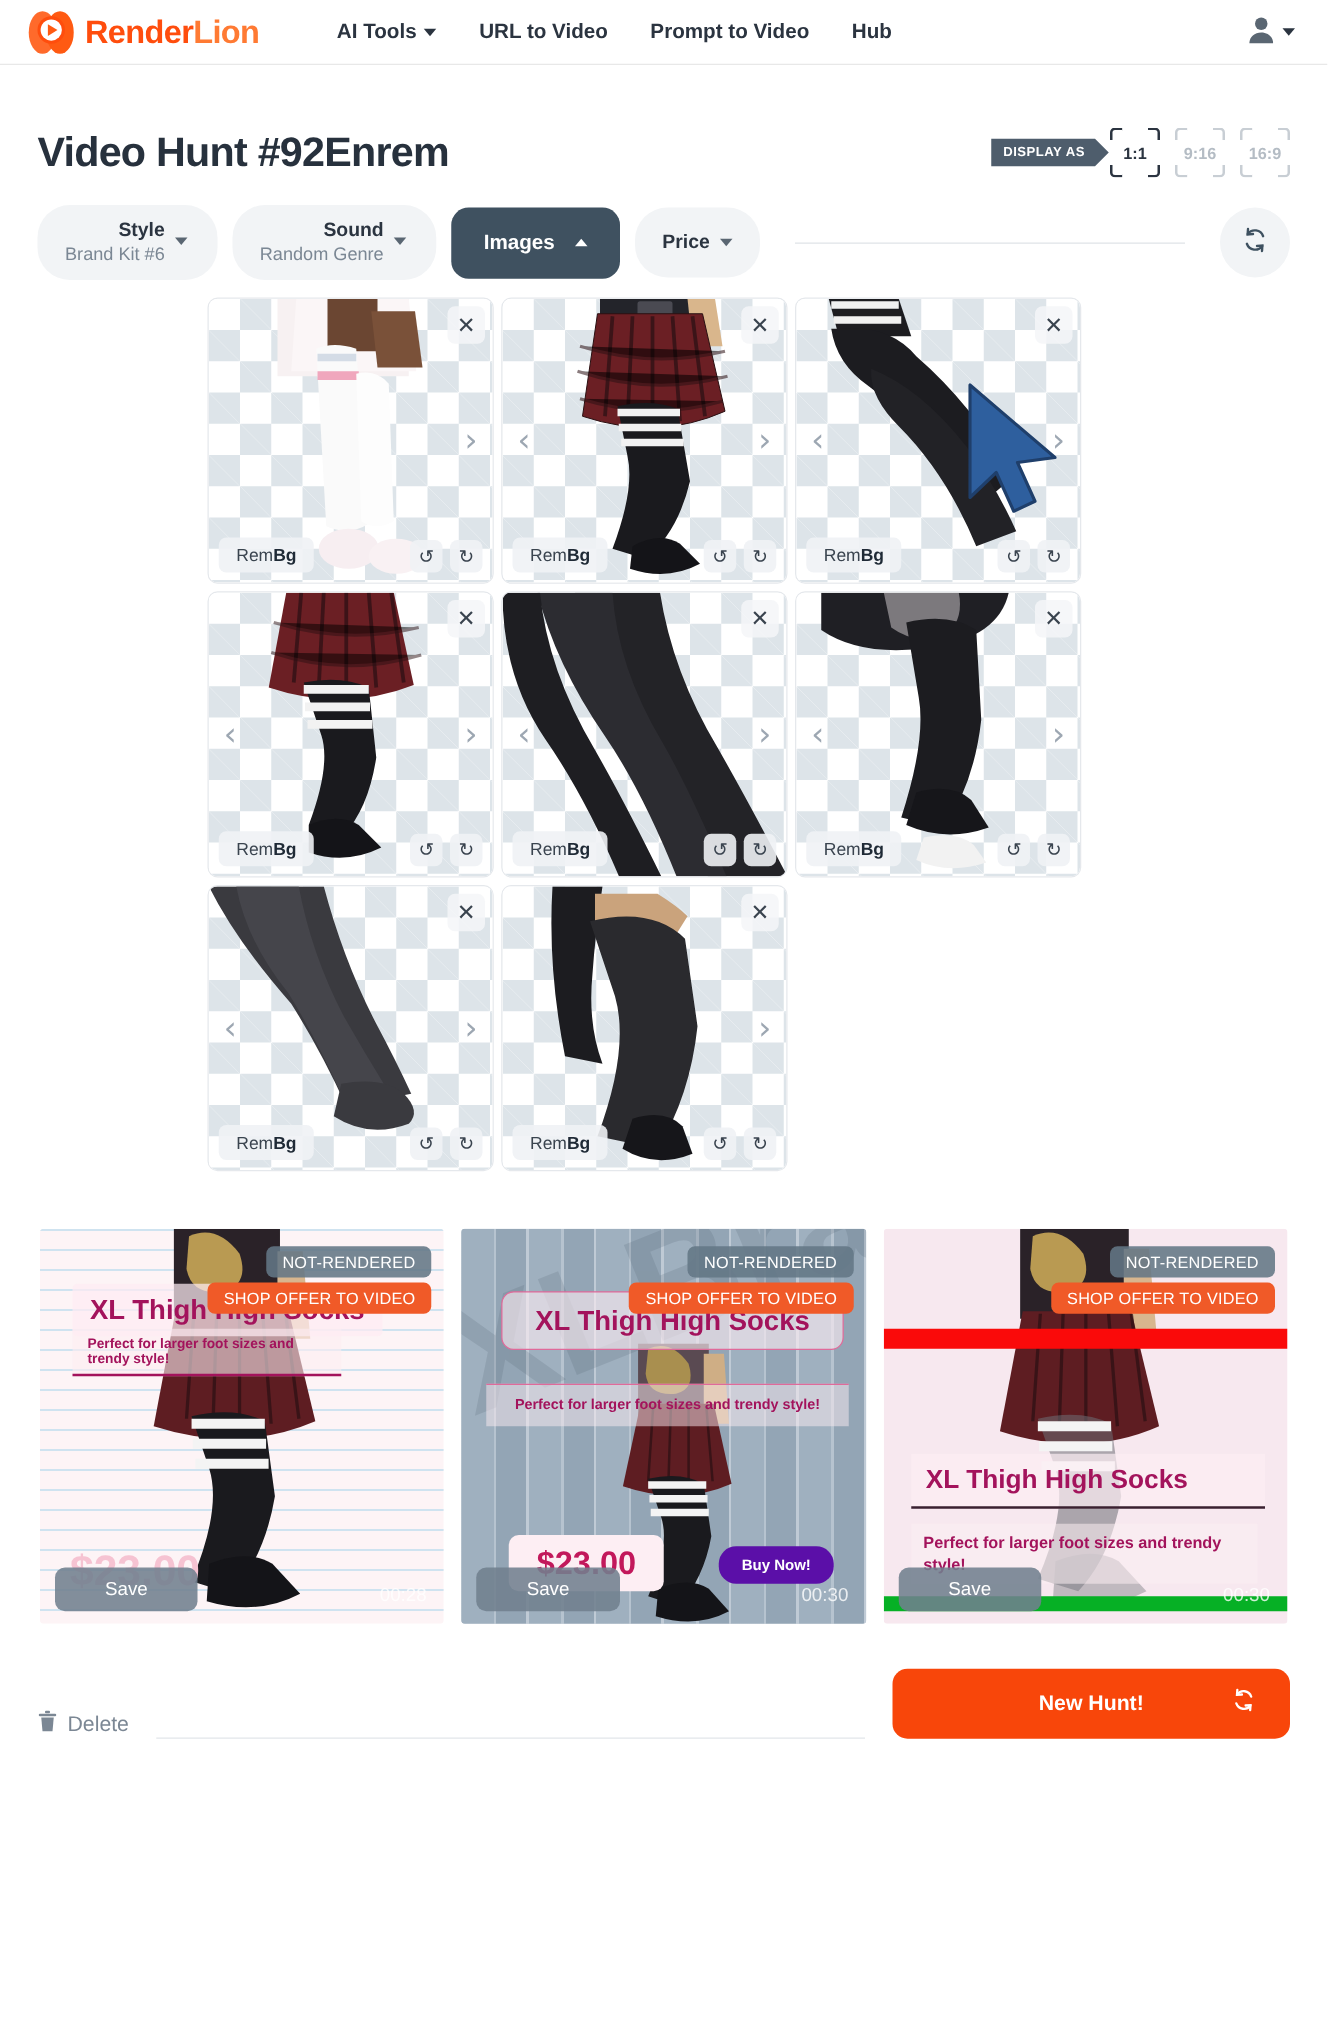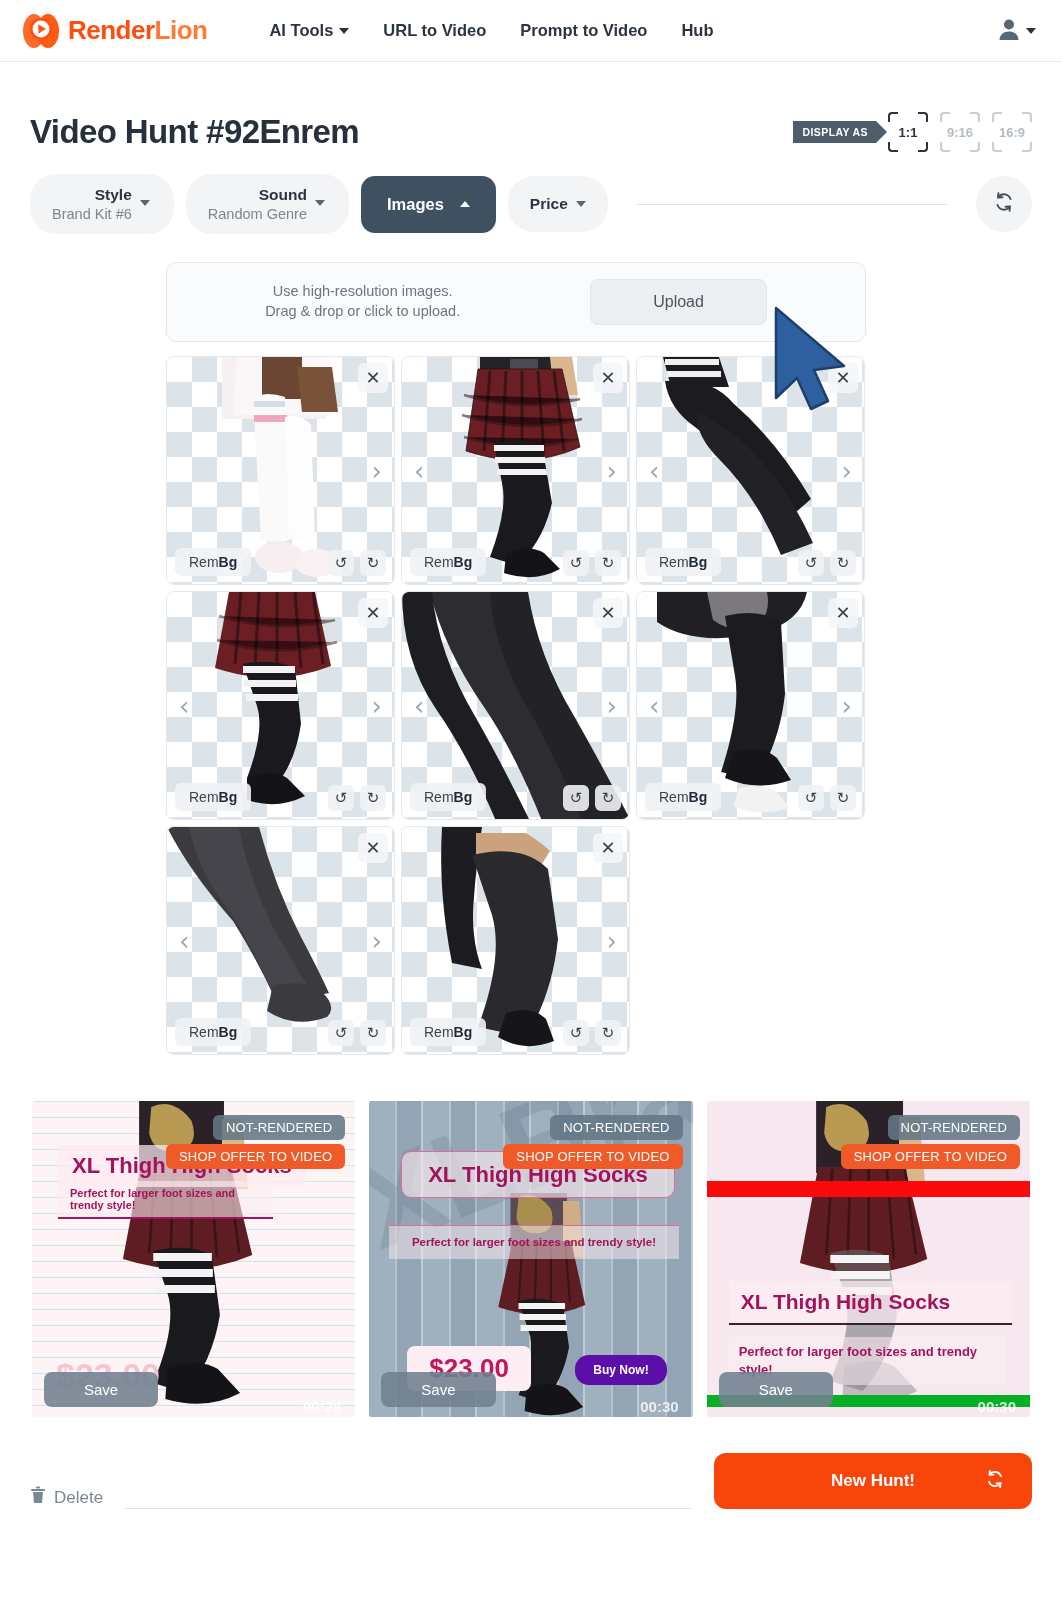--- a/index.html
+++ b/index.html
@@ -4,21 +4,21 @@
 <style>
   * { box-sizing: border-box; margin: 0; padding: 0; }
   html, body {
     width: 1062px; height: 1614px;
     background: #ffffff;
     font-family: "Liberation Sans", sans-serif;
     overflow: hidden;
   }
   
   .topbar {
-    height: 62px; width: 100%;
+    height: 52px; width: 100%;
     display: flex; align-items: center;
     border-bottom: 1px solid #e8e8e8;
     background: #fff;
     position: relative;
   }
   .brand { display: flex; align-items: center; margin-left: 22px; }
   .brand-mark { width: 38px; height: 38px; position: relative; }
   .brand-text { font-size: 26px; font-weight: 700; letter-spacing: -0.5px; margin-left: 8px; }
   .brand-text .w1 { color: #ff4d0d; }
   .brand-text .w2 { color: #ff7a33; }
@@ -171,22 +171,22 @@
   .badge-shop {
     background: #f05a28; color: #fff; font-size: 13px;
     padding: 5px 13px; border-radius: 6px; letter-spacing: 0.2px;
   }
   .save-btn {
     position: absolute; left: 12px; bottom: 10px; z-index: 9;
     background: rgba(113,128,142,0.88); color: #fff; border-radius: 8px;
     padding: 9px 40px; font-size: 15px; cursor: pointer;
   }
   .tstamp {
-    position: absolute; right: 14px; bottom: 2px; z-index: 9;
-    color: rgba(255,255,255,0.8); font-size: 15px; font-weight: 700;
+    position: absolute; right: 14px; bottom: 14px; z-index: 9;
+    color: rgba(255,255,255,0.8); font-size: 15px; font-weight: 400;
   }
   .v-title { position: absolute; font-weight: 700; }
   .v-sub { position: absolute; font-weight: 700; }
   .v-price { position: absolute; font-weight: 700; }
   
   .bottombar {
     display: flex; align-items: flex-end; margin-top: 36px; gap: 0;
   }
   .delete-btn {
     display: flex; align-items: center; gap: 8px; cursor: pointer;
@@ -313,27 +313,20 @@
         <svg width="24" height="24" viewBox="0 0 24 24" fill="none" stroke="#3f5160" stroke-width="1.9" stroke-linecap="round">
           <path d="M18.5 9A7 7 0 0 0 6.2 7.2"></path>
             <path d="M5.5 15A7 7 0 0 0 17.8 16.8"></path>
           <polyline points="6.4,3.2 6.1,7.5 10.4,7.2"></polyline>
             <polyline points="17.6,20.8 17.9,16.5 13.6,16.8"></polyline>
         </svg>
       </span>
     </div>
   </div>
 
-  <div class="upload-box">
-    <div class="upload-hint">
-      <div>Use high-resolution images.</div>
-      <div>Drag &amp; drop or click to upload.</div>
-    </div>
-    <div class="upload-btn">Upload</div>
-  </div>
 
   <div class="grid">
 
     <div class="card">
       <div class="checker"></div>
       <div class="ph">
         <svg width="229" height="229" viewBox="0 0 229 229">
           <rect x="55" y="0" width="105" height="62" fill="#f7f1f2"></rect>
           <path d="M70 0 h90 l6 58 h-100 z" fill="#fbf6f7"></path>
           <rect x="95" y="0" width="40" height="42" fill="#6b4632"></rect>

